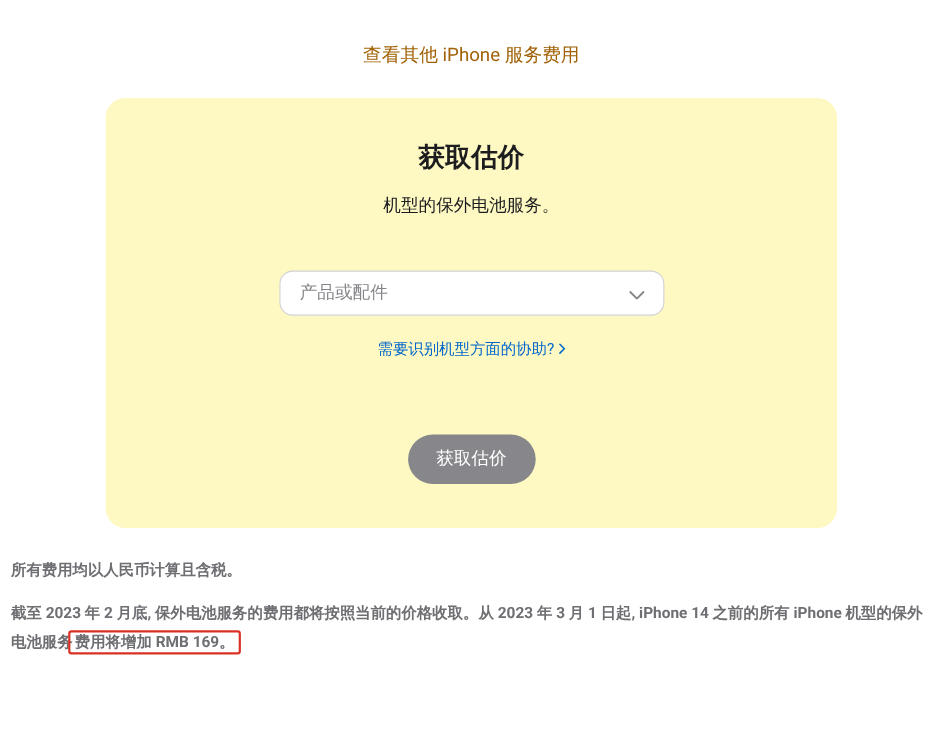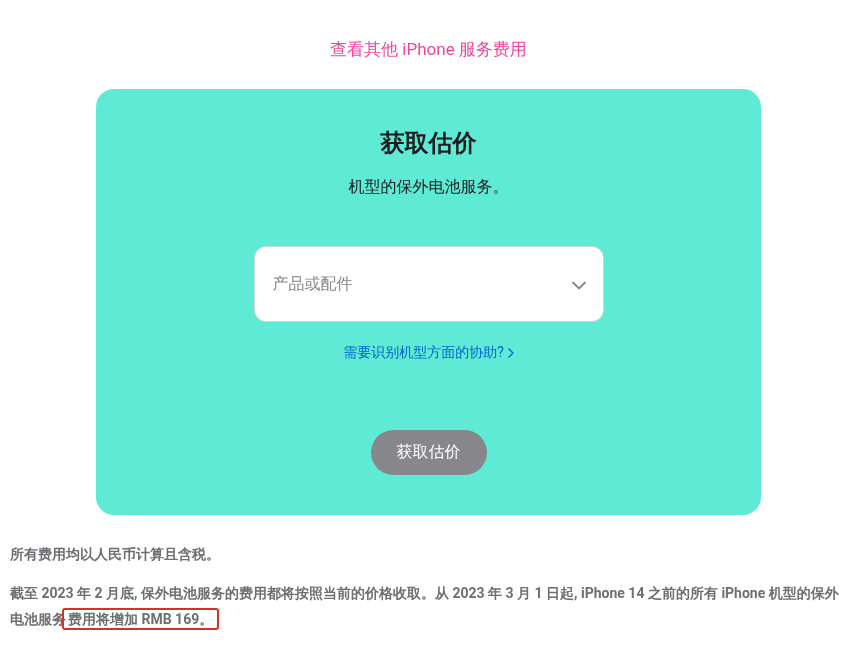--- a/index.html
+++ b/index.html
@@ -14,26 +14,26 @@
       height: 663px;
       position: relative;
       color: #1d1d1f;
     }
     .top-link {
       text-align: center;
       padding-top: 38px;
       padding-bottom: 28px;
     }
     .top-link a {
-      color: #ec4899;
+      color: #a16207;
       text-decoration: none;
       font-size: 17px;
     }
     .card {
-      background: #5eead4;
+      background: #fef9c3;
       border-radius: 18px;
       width: 665px;
       margin: 0 auto;
       padding: 38px 40px 40px 40px;
       text-align: center;
     }
     .card-title {
       font-size: 24px;
       font-weight: 600;
       color: #1d1d1f;
@@ -44,21 +44,21 @@
       color: #1d1d1f;
       margin-bottom: 48px;
     }
     .select-wrapper {
       position: relative;
       width: 350px;
       margin: 0 auto 18px auto;
     }
     .select-input {
       width: 100%;
-      height: 76px;
+      height: 41px;
       background: #ffffff;
       border: 1px solid #d2d2d7;
       border-radius: 12px;
       padding: 0 44px 0 18px;
       font-size: 16px;
       color: #86868b;
       text-align: left;
       cursor: pointer;
       appearance: none;
       display: flex;

